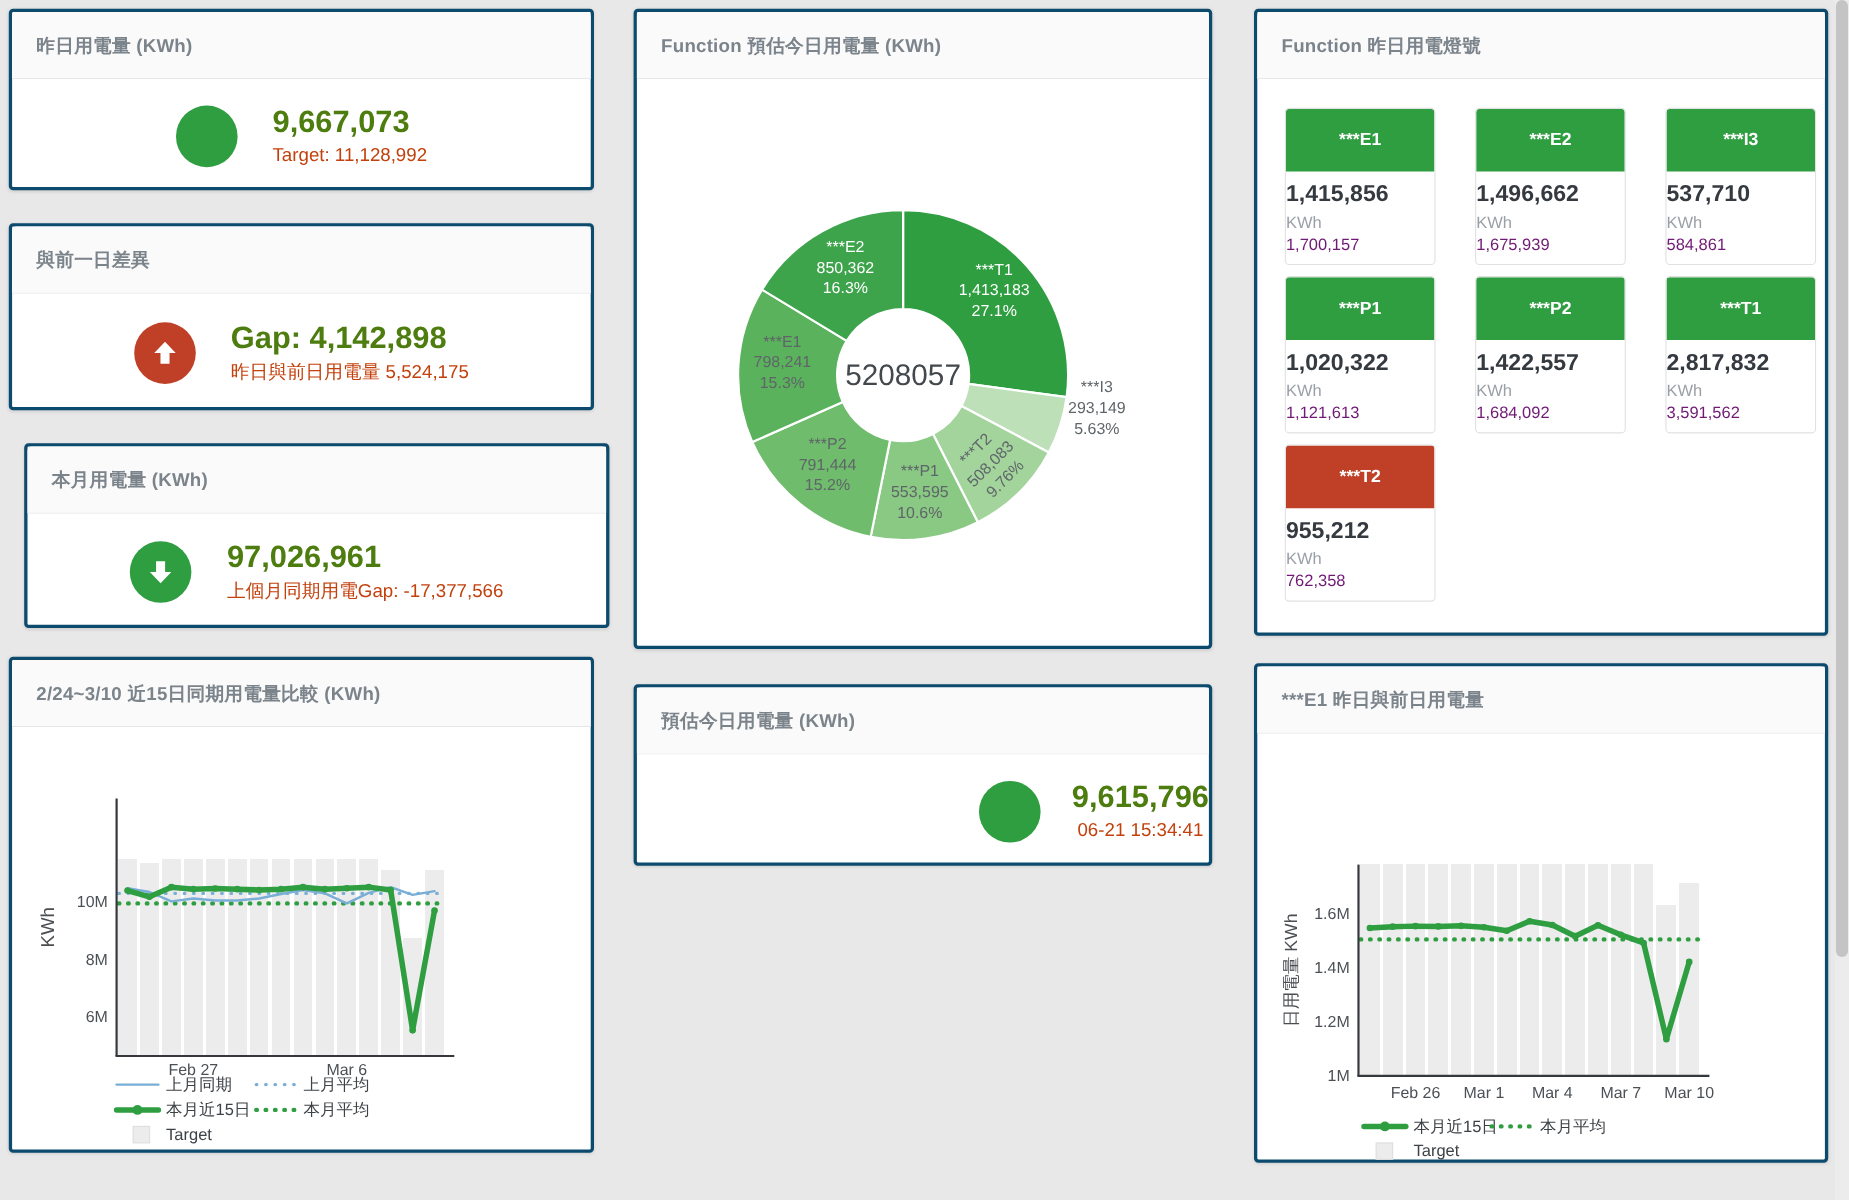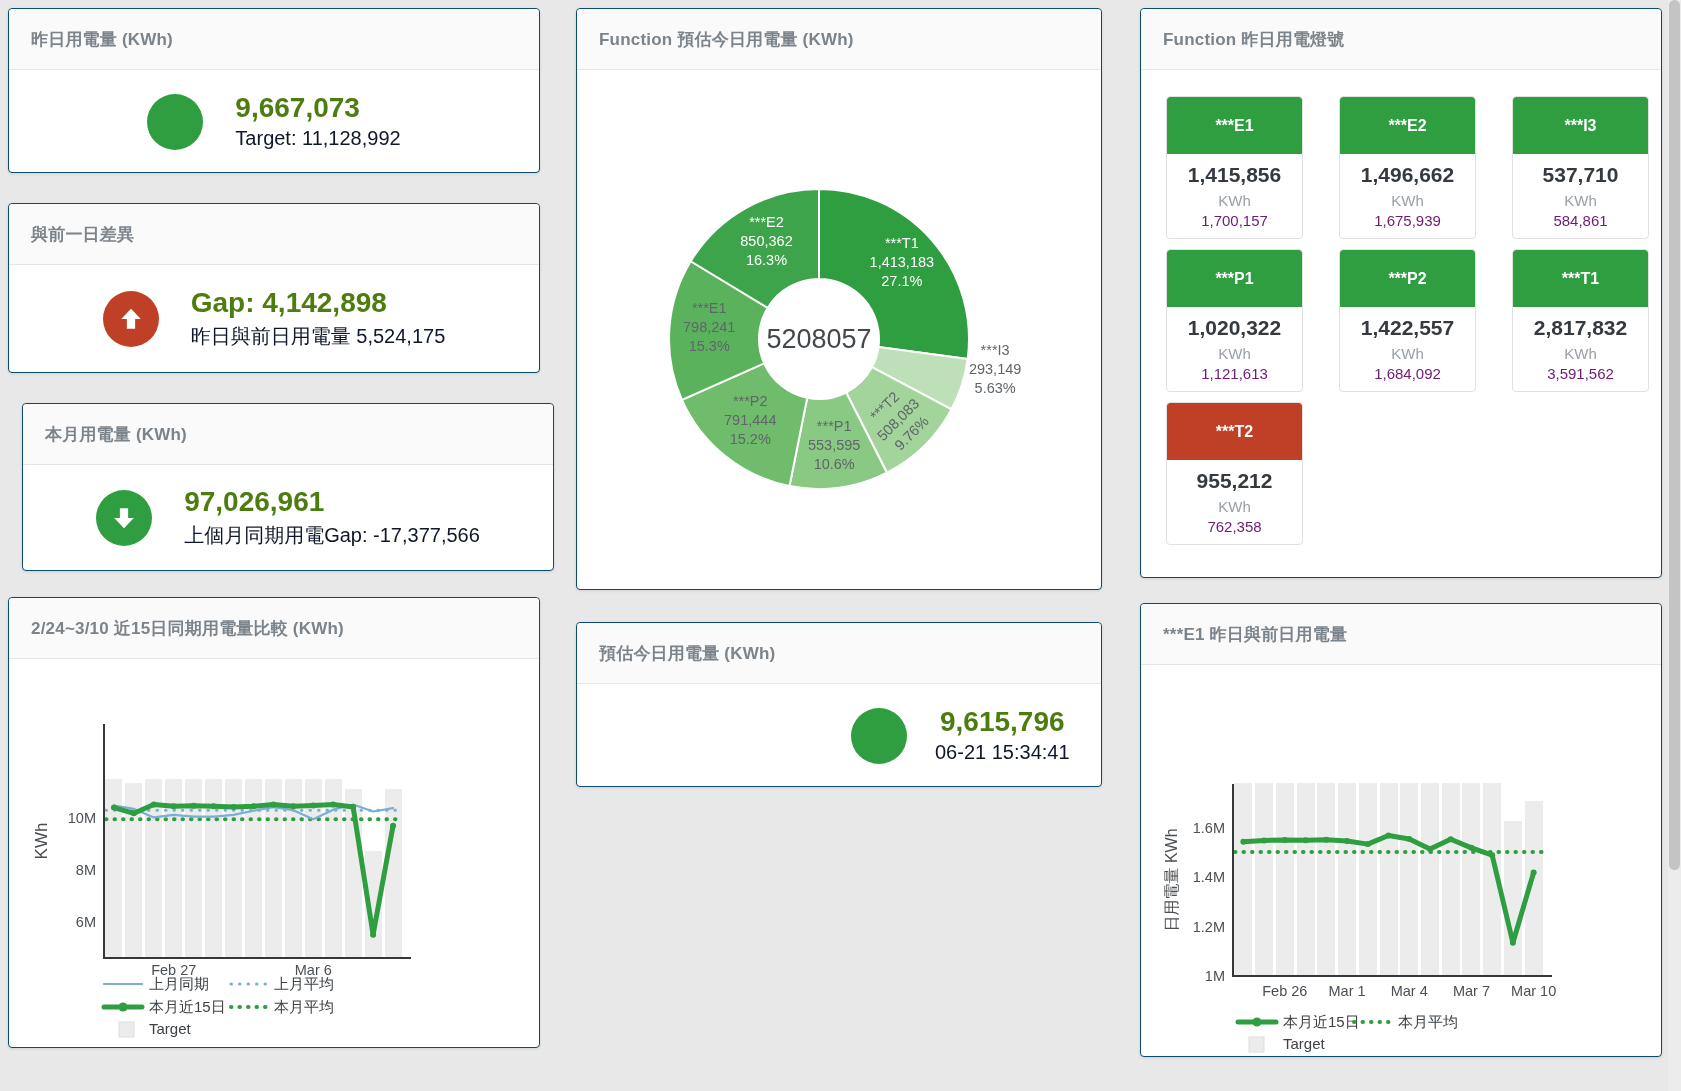--- a/index.html
+++ b/index.html
@@ -1,32 +1,32 @@
 <!DOCTYPE html>
 <html><head>
 <meta charset="utf-8">
 <style>
   html,body{margin:0;padding:0;}
   body{background:#e8e8e8;font-family:"Liberation Sans","DejaVu Sans",sans-serif;-webkit-font-smoothing:antialiased;}
   .screen{position:relative;width:1681px;height:1091px;background:#e8e8e8;overflow:hidden;}
-  .card{position:absolute;background:#ffffff;border:1px solid #0c4a6e;border-radius:4px;box-shadow:0 1px 3px rgba(0,0,0,.10);box-sizing:border-box;}
+  .card{position:absolute;background:#ffffff;border:3px solid #0c4a6e;border-radius:4px;box-shadow:0 1px 3px rgba(0,0,0,.10);box-sizing:border-box;}
   .card header{height:61px;background:#fafafa;border-bottom:1px solid #e6e6e6;border-radius:4px 4px 0 0;display:flex;align-items:center;padding:0 22px;box-sizing:border-box;}
   .card header h2{margin:0;font-size:17px;font-weight:700;color:#7b838b;letter-spacing:.2px;white-space:nowrap;}
   .card .body{position:relative;}
   .stat{display:flex;align-items:center;justify-content:center;gap:32px;height:100%;}
-  .stat.left-pad{justify-content:flex-start;padding-left:274px;}
+  .stat.left-pad{justify-content:flex-end;padding-left:274px;}
   .circle{width:56px;height:56px;border-radius:50%;display:flex;align-items:center;justify-content:center;flex:0 0 56px;}
   .stat-text{text-align:left;}
   .stat-text.centered{text-align:center;}
   .stat-value{font-size:28px;font-weight:700;color:#4d7c0f;line-height:1.1;}
-  .stat-sub{font-size:20px;color:#0f172a;margin-top:4px;white-space:nowrap;}
+  .stat-sub{font-size:17px;color:#c2410c;margin-top:4px;white-space:nowrap;}
   .tiles{position:absolute;left:25px;top:26px;display:grid;grid-template-columns:repeat(3,137px);gap:10px 36px;}
   .tile{width:137px;height:143px;border:1px solid #e1e1e1;border-radius:4px;background:#fff;box-sizing:border-box;overflow:hidden;}
   .tile-head{height:57px;line-height:57px;text-align:center;color:#fff;font-size:16px;font-weight:700;border-radius:3px 3px 0 0;}
-  .tile-body{text-align:center;padding-top:9px;}
+  .tile-body{padding-top:9px;}
   .tile-value{font-size:21px;font-weight:700;color:#343a40;}
   .tile-unit{font-size:15px;color:#9aa0a6;margin-top:5px;}
   .tile-target{font-size:15px;color:#701a75;margin-top:3px;}
   svg text{font-family:"Liberation Sans","DejaVu Sans",sans-serif;}
   .scrollbar{position:absolute;top:0;right:0;width:13px;height:1091px;background:#ececec;}
   .scrollbar .thumb{position:absolute;top:0;left:1px;width:11px;height:870px;background:#c4c4c4;border-radius:6px;}
 </style>
 </head>
 <body>
 

